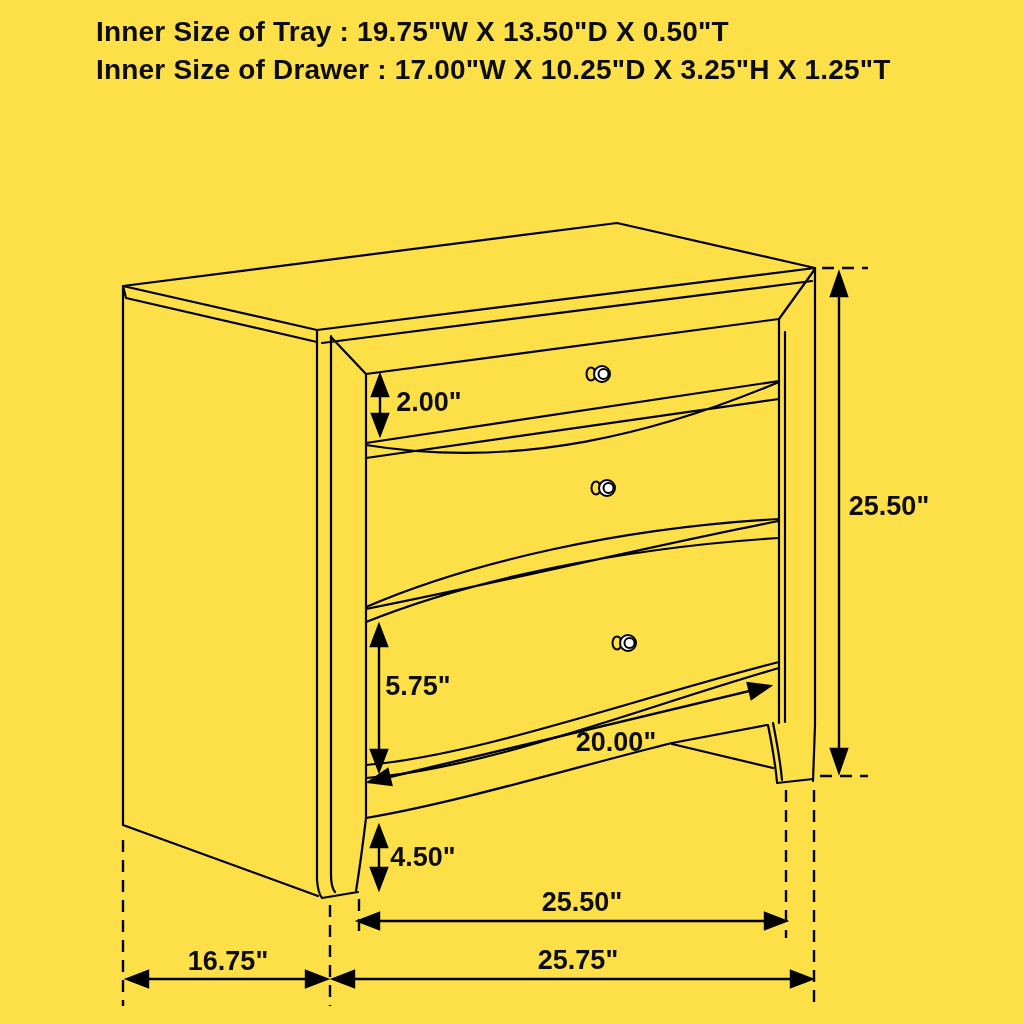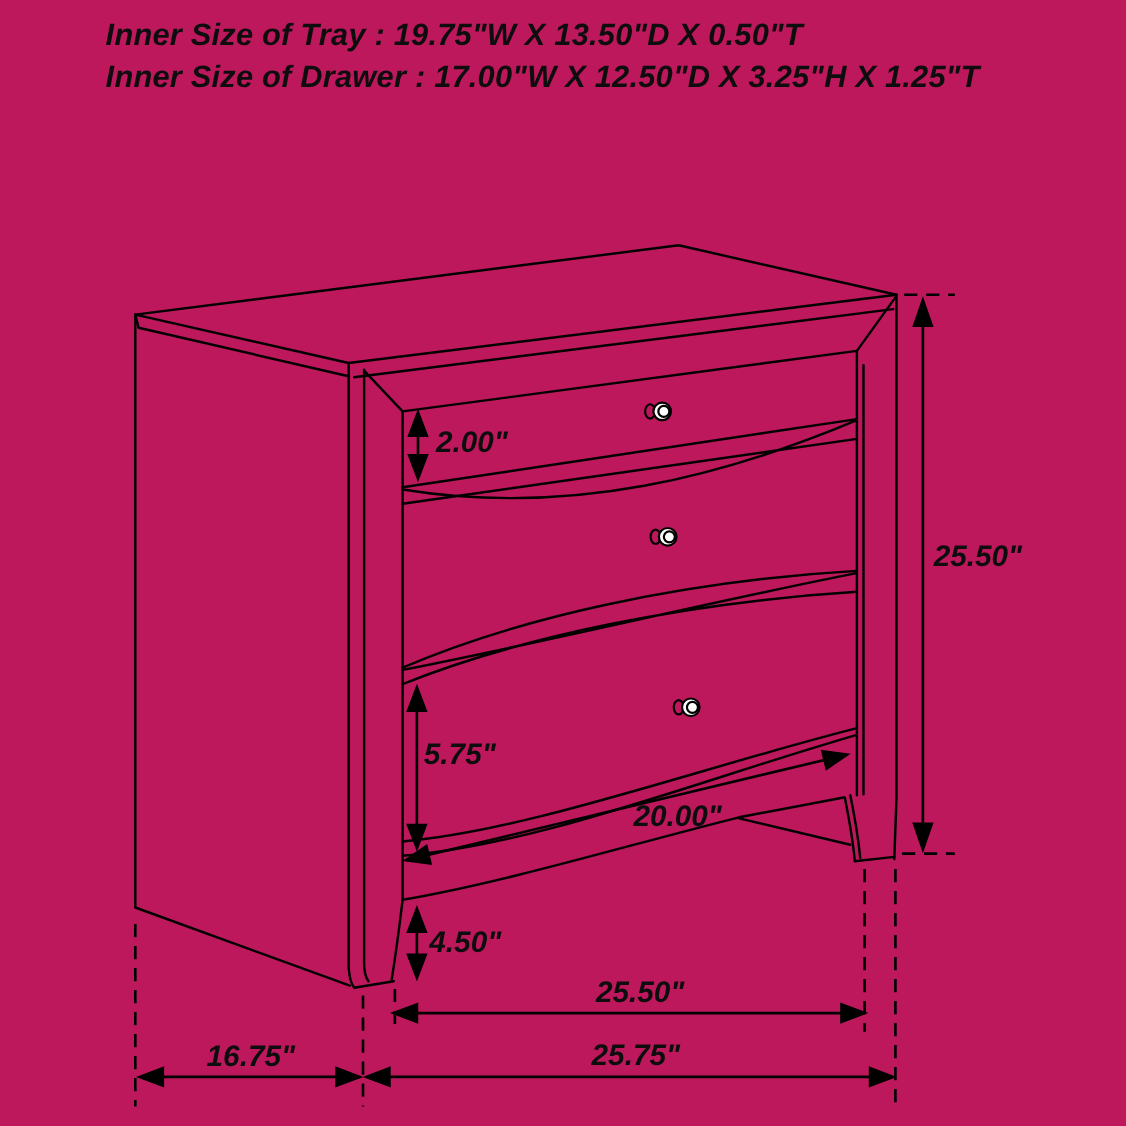--- a/index.html
+++ b/index.html
@@ -1,18 +1,18 @@
 <!DOCTYPE html>
 <html><head>
 <meta charset="utf-8">
 <style>
   html,body{margin:0;padding:0;background:#e8e8e8;}
   #canvas{
-    position:relative;width:1024px;height:1024px;background:#be185d;
-    font-family:"Liberation Sans", sans-serif;overflow:hidden;margin:0 auto;font-style:italic;
+    position:relative;width:1024px;height:1024px;background:#fde047;
+    font-family:"Liberation Sans", sans-serif;overflow:hidden;margin:0 auto;
   }
   #art{position:absolute;left:0;top:0;}
   .hdr{
     position:absolute;left:96px;color:#0d0d0d;font-weight:bold;font-size:28px;
     letter-spacing:0.2px;white-space:nowrap;
   }
   .dim-label{
     position:absolute;transform:translate(-50%,-50%);color:#0d0d0d;
     font-weight:bold;font-size:27px;white-space:nowrap;background:transparent;
   }
@@ -127,21 +127,21 @@
 
       <g>
         <line x1="336" y1="979" x2="809" y2="979"></line>
         <polygon points="333,979 354,971 354,987"></polygon>
         <polygon points="812,979 791,971 791,987"></polygon>
       </g>
     </g>
   </svg>
 
   <div class="hdr" style="top:16px;">Inner Size of Tray : 19.75"W X 13.50"D X 0.50"T</div>
-  <div class="hdr" style="top:54px;">Inner Size of Drawer : 17.00"W X 12.50"D X 3.25"H X 1.25"T</div>
+  <div class="hdr" style="top:54px;">Inner Size of Drawer : 17.00"W X 10.25"D X 3.25"H X 1.25"T</div>
 
   <div class="dim-label" style="left:429px;top:402px;">2.00"</div>
   <div class="dim-label" style="left:889px;top:506px;">25.50"</div>
   <div class="dim-label" style="left:418px;top:686px;">5.75"</div>
   <div class="dim-label" style="left:616px;top:742px;">20.00"</div>
   <div class="dim-label" style="left:423px;top:857px;">4.50"</div>
   <div class="dim-label" style="left:582px;top:902px;">25.50"</div>
   <div class="dim-label" style="left:228px;top:961px;">16.75"</div>
   <div class="dim-label" style="left:578px;top:960px;">25.75"</div>
 </div>

